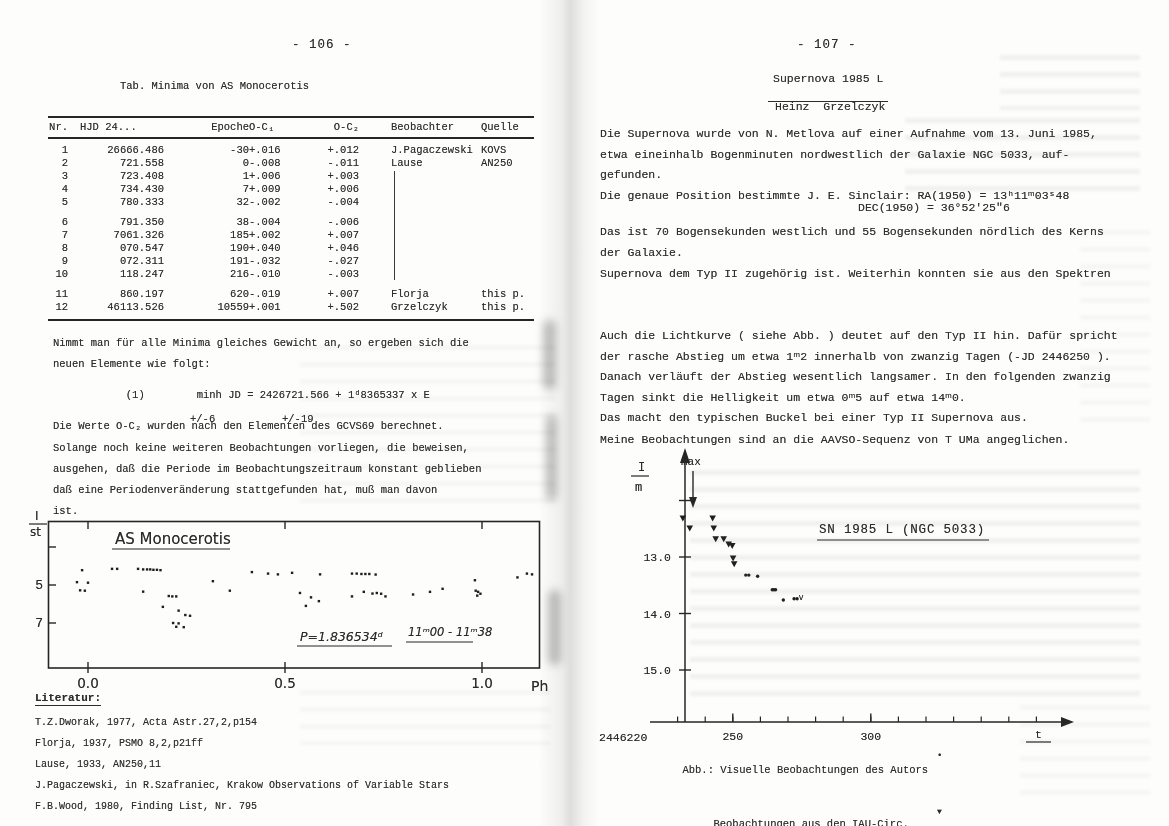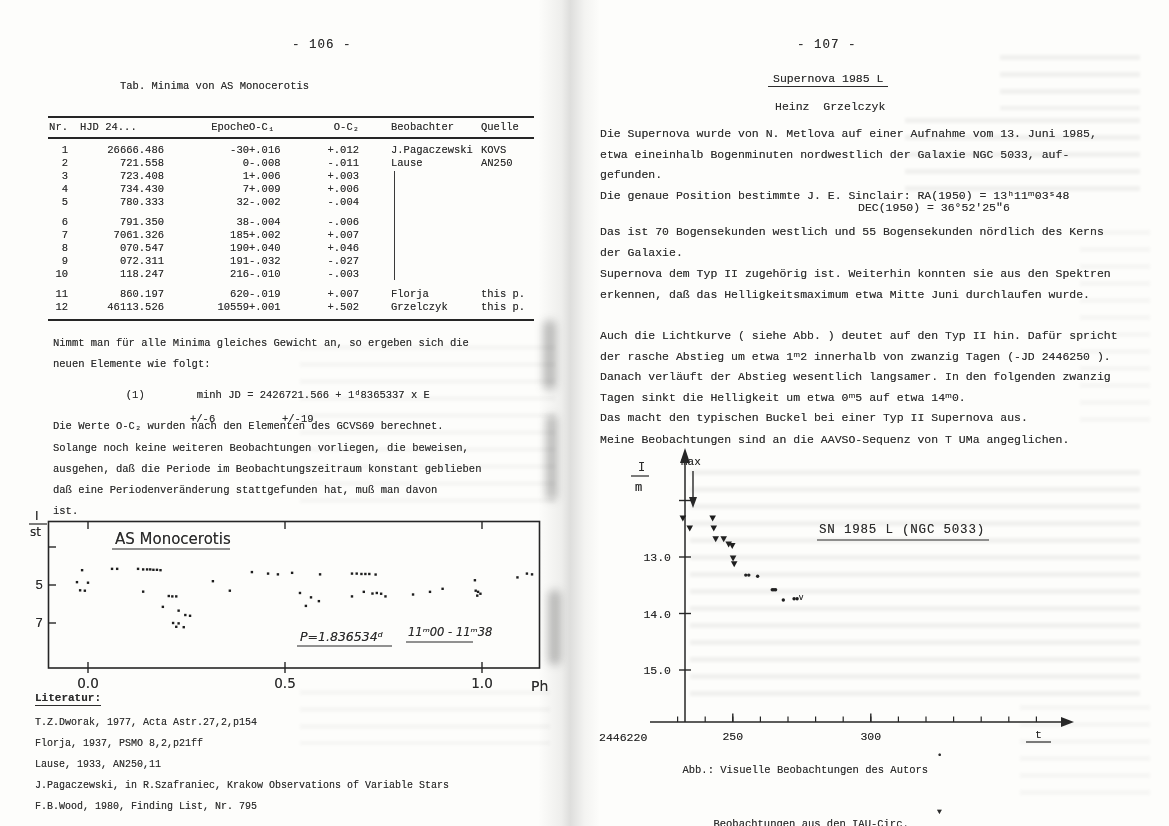--- a/index.html
+++ b/index.html
@@ -5,21 +5,21 @@
   html,body{margin:0;padding:0;background:#e9e8e4;}
   .scan{position:relative;width:1169px;height:826px;background:#fdfdfb;overflow:hidden;
         font-family:"Liberation Mono","DejaVu Sans Mono",monospace;color:#2d2d2d;}
   .page{position:absolute;top:0;height:100%;}
   .left-page{left:0;width:562px;font-size:10.5px;}
   .right-page{left:575px;width:594px;font-size:11.5px;}
   .abs{position:absolute;}
   .line{white-space:pre;}
   .ink{text-shadow:0 0 .6px rgba(45,45,45,.55);}
   .pno{font-size:12.5px;letter-spacing:1px;}
-  .underline{border-bottom:1.5px solid #2d2d2d;padding:0 5px 1px 5px;}
+  .underline{border-bottom:1.5px solid #2d2d2d;padding:0 5px 16px 5px;}
   .caption-t{font-size:10.5px;}
   
   .mtable{position:absolute;left:48px;top:116px;width:486px;font-size:10.5px;}
   .trule{position:absolute;left:0;right:0;height:1.8px;background:#262626;}
   .trow{display:grid;grid-template-columns:20px 96px 85px 55px 55px 115px 60px;height:13px;line-height:13px;white-space:pre;}
   .trow span{display:block;}
   .trow span:nth-child(1){text-align:right;}
   .trow span:nth-child(2){text-align:right;}
   .trow span:nth-child(3){text-align:right;}
   .trow span:nth-child(4){}
@@ -202,21 +202,21 @@
 
     <div class="abs" style="left:193px;top:72px;">
       <span class="underline">Supernova 1985 L</span>
     </div>
     <div class="abs" style="left:200px;top:100px;white-space:pre;">Heinz  Grzelczyk</div>
 
     <div class="abs para rp-para" style="left:25px;top:124px;"><div class="line">Die Supernova wurde von N. Metlova auf einer Aufnahme vom 13. Juni 1985,</div><div class="line">etwa eineinhalb Bogenminuten nordwestlich der Galaxie NGC 5033, auf-</div><div class="line">gefunden.</div></div>
     <div class="abs para rp-para" style="left:25px;top:186px;"><div class="line">Die genaue Position bestimmte J. E. Sinclair: RA(1950) = 13ʰ11ᵐ03ˢ48</div></div>
     <div class="abs para" style="left:283px;top:201px;line-height:14px;"><div class="line">DEC(1950) = 36°52'25ʺ6</div></div>
     <div class="abs para rp-para" style="left:25px;top:222px;"><div class="line">Das ist 70 Bogensekunden westlich und 55 Bogensekunden nördlich des Kerns</div><div class="line">der Galaxie.</div></div>
-    <div class="abs para rp-para" style="left:25px;top:264px;"><div class="line">Supernova dem Typ II zugehörig ist. Weiterhin konnten sie aus den Spektren</div><div class="line">erkennen, daß das Helligkeitsmaximum etwa Mitte Juni durchlaufen wurde.</div></div>
+    <div class="abs para rp-para" style="left:25px;top:264px;"><div class="line">Supernova dem Typ II zugehörig ist. Weiterhin konnten sie aus den Spektren</div></div>
     <div class="abs para rp-para" style="left:25px;top:326px;"><div class="line">Auch die Lichtkurve ( siehe Abb. ) deutet auf den Typ II hin. Dafür spricht</div><div class="line">der rasche Abstieg um etwa 1ᵐ2 innerhalb von zwanzig Tagen (-JD 2446250 ).</div><div class="line">Danach verläuft der Abstieg wesentlich langsamer. In den folgenden zwanzig</div><div class="line">Tagen sinkt die Helligkeit um etwa 0ᵐ5 auf etwa 14ᵐ0.</div><div class="line">Das macht den typischen Buckel bei einer Typ II Supernova aus.</div></div>
     <div class="abs para rp-para" style="left:25px;top:430px;"><div class="line">Meine Beobachtungen sind an die AAVSO-Sequenz von T UMa angeglichen.</div></div>
 
     <svg id="fig2" class="abs" style="left:20px;top:445px;" width="495" height="300" viewBox="0 0 495 300">
         <line x1="90" y1="12" x2="90" y2="277" stroke="#262626" stroke-width="1.5"></line>
         <polygon points="85,18 90,3 95,18" fill="#262626"></polygon>
         <line x1="55" y1="277" x2="470" y2="277" stroke="#262626" stroke-width="1.5"></line>
         <polygon points="466,272 479,277 466,282" fill="#262626"></polygon>
         <line x1="82.6" y1="271.5" x2="82.6" y2="277" stroke="#262626" stroke-width="1.2"></line>
         <line x1="110.19999999999999" y1="271.5" x2="110.19999999999999" y2="277" stroke="#262626" stroke-width="1.2"></line>

